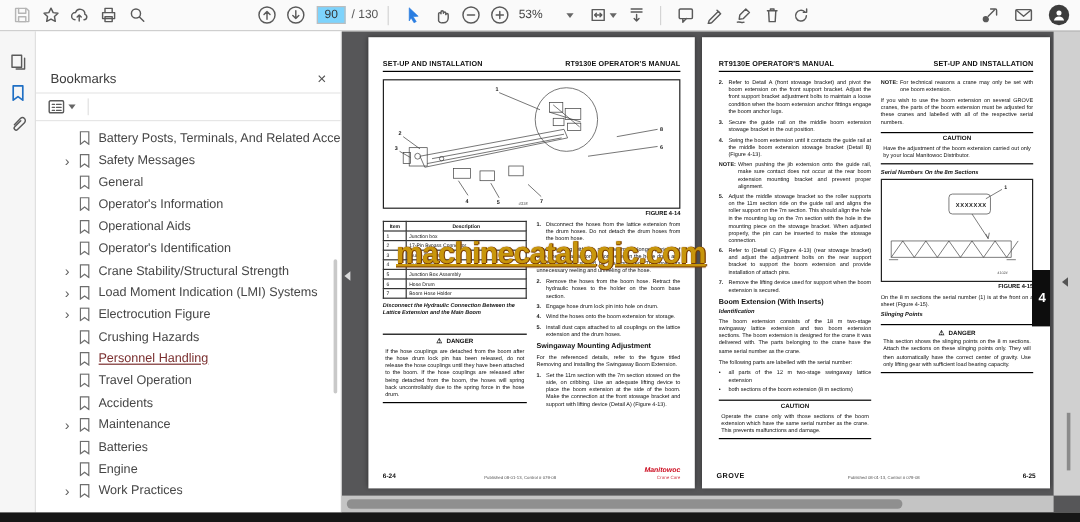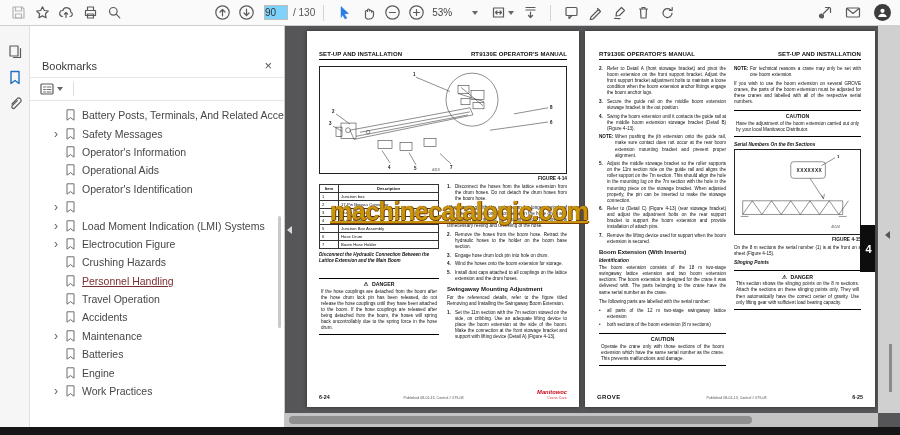--- a/index.html
+++ b/index.html
@@ -5,21 +5,21 @@
   * { margin:0; padding:0; box-sizing:border-box; }
   html,body { width:900px; height:435px; overflow:hidden; font-family:"Liberation Sans", sans-serif; background:#fff; }
 
   
   .toolbar { position:absolute; left:0; top:0; width:900px; height:26px; background:#fafafa;
              border-bottom:1px solid #cfcfcf; display:flex; align-items:center; padding:0 6px; z-index:50; }
   .tbtn { width:24px; height:22px; display:flex; align-items:center; justify-content:center; border-radius:3px; flex:0 0 auto; }
   .tbtn svg { display:block; }
   .tb-stroke { stroke:#5a5a5a; fill:none; stroke-width:1.2; stroke-linecap:round; stroke-linejoin:round; }
   .sep { width:1px; height:16px; background:#d4d4d4; margin:0 8px; flex:0 0 auto; }
-  .pagein { width:24px; height:15px; border:1px solid #bdbdbd; background:#7dd3fc; font-size:10px; text-align:left;
+  .pagein { width:24px; height:15px; border:1px solid #bdbdbd; background:#7dd3fc; font-size:10px; text-align:center;
             color:#333; margin-left:6px; font-family:"Liberation Sans",sans-serif; }
   .pagetotal { font-size:10px; color:#555; margin-left:5px; }
   .zoomlabel { font-size:10px; color:#444; display:flex; align-items:center; gap:20px; margin-left:4px; }
   .caret { width:0; height:0; border-left:3px solid transparent; border-right:3px solid transparent; border-top:4px solid #666; display:inline-block; }
   .spacer { flex:1; }
   .profile-circle { width:17px; height:17px; border-radius:50%; background:#3d3d3d; position:relative; }
   .profile-circle svg { position:absolute; left:2px; top:2px; }
 
   
   .leftrail { position:absolute; left:0; top:26px; width:30px; bottom:8px; background:#f6f6f6; border-right:1px solid #e0e0e0; z-index:30; }
@@ -339,20 +339,29 @@
         </span>
         <span class="bm-label">Safety Messages</span>
       </div>
     <div class="bm-row">
         <span class="bm-chev"></span>
         <span class="bm-flag">
           <svg width="9" height="12" viewBox="0 0 9 12">
             <path d="M1 .8h7v10.4L4.5 8.6 1 11.2z" fill="none" stroke="#6e6e6e" stroke-width="1"></path>
           </svg>
         </span>
+        <span class="bm-label">General</span>
+      </div>
+    <div class="bm-row">
+        <span class="bm-chev"></span>
+        <span class="bm-flag">
+          <svg width="9" height="12" viewBox="0 0 9 12">
+            <path d="M1 .8h7v10.4L4.5 8.6 1 11.2z" fill="none" stroke="#6e6e6e" stroke-width="1"></path>
+          </svg>
+        </span>
         <span class="bm-label">Operator's Information</span>
       </div>
     <div class="bm-row">
         <span class="bm-chev"></span>
         <span class="bm-flag">
           <svg width="9" height="12" viewBox="0 0 9 12">
             <path d="M1 .8h7v10.4L4.5 8.6 1 11.2z" fill="none" stroke="#6e6e6e" stroke-width="1"></path>
           </svg>
         </span>
         <span class="bm-label">Operational Aids</span>
@@ -366,20 +375,21 @@
         </span>
         <span class="bm-label">Operator's Identification</span>
       </div>
     <div class="bm-row">
         <span class="bm-chev">›</span>
         <span class="bm-flag">
           <svg width="9" height="12" viewBox="0 0 9 12">
             <path d="M1 .8h7v10.4L4.5 8.6 1 11.2z" fill="none" stroke="#6e6e6e" stroke-width="1"></path>
           </svg>
         </span>
+        <span class="bm-label">Crane Stability/Structural Strength</span>
       </div>
     <div class="bm-row">
         <span class="bm-chev">›</span>
         <span class="bm-flag">
           <svg width="9" height="12" viewBox="0 0 9 12">
             <path d="M1 .8h7v10.4L4.5 8.6 1 11.2z" fill="none" stroke="#6e6e6e" stroke-width="1"></path>
           </svg>
         </span>
         <span class="bm-label">Load Moment Indication (LMI) Systems</span>
       </div>

